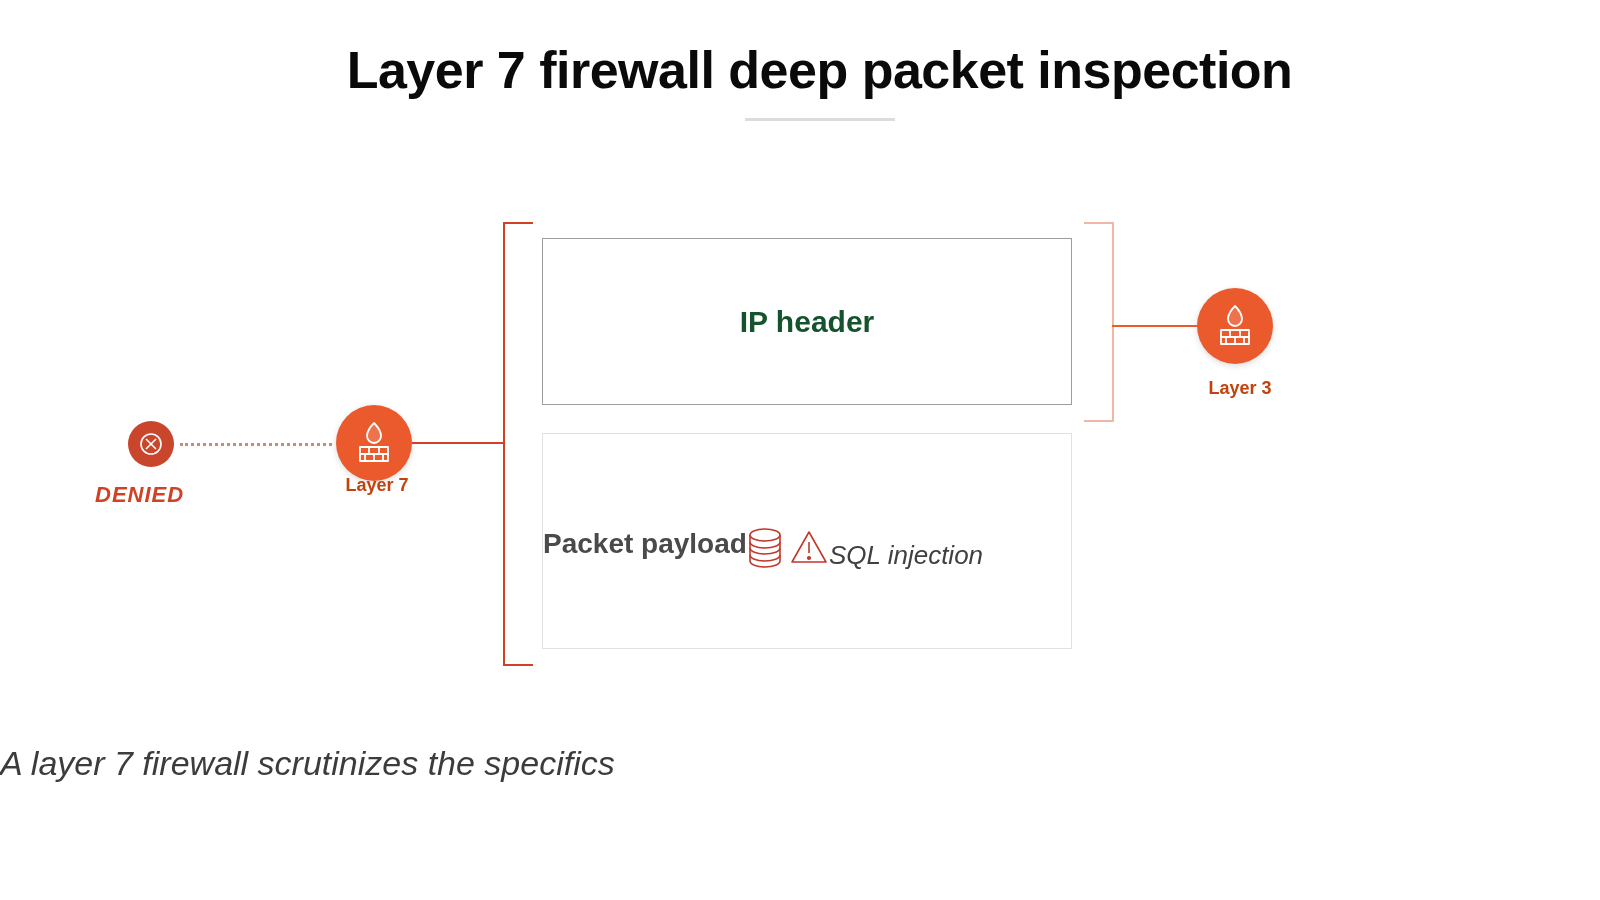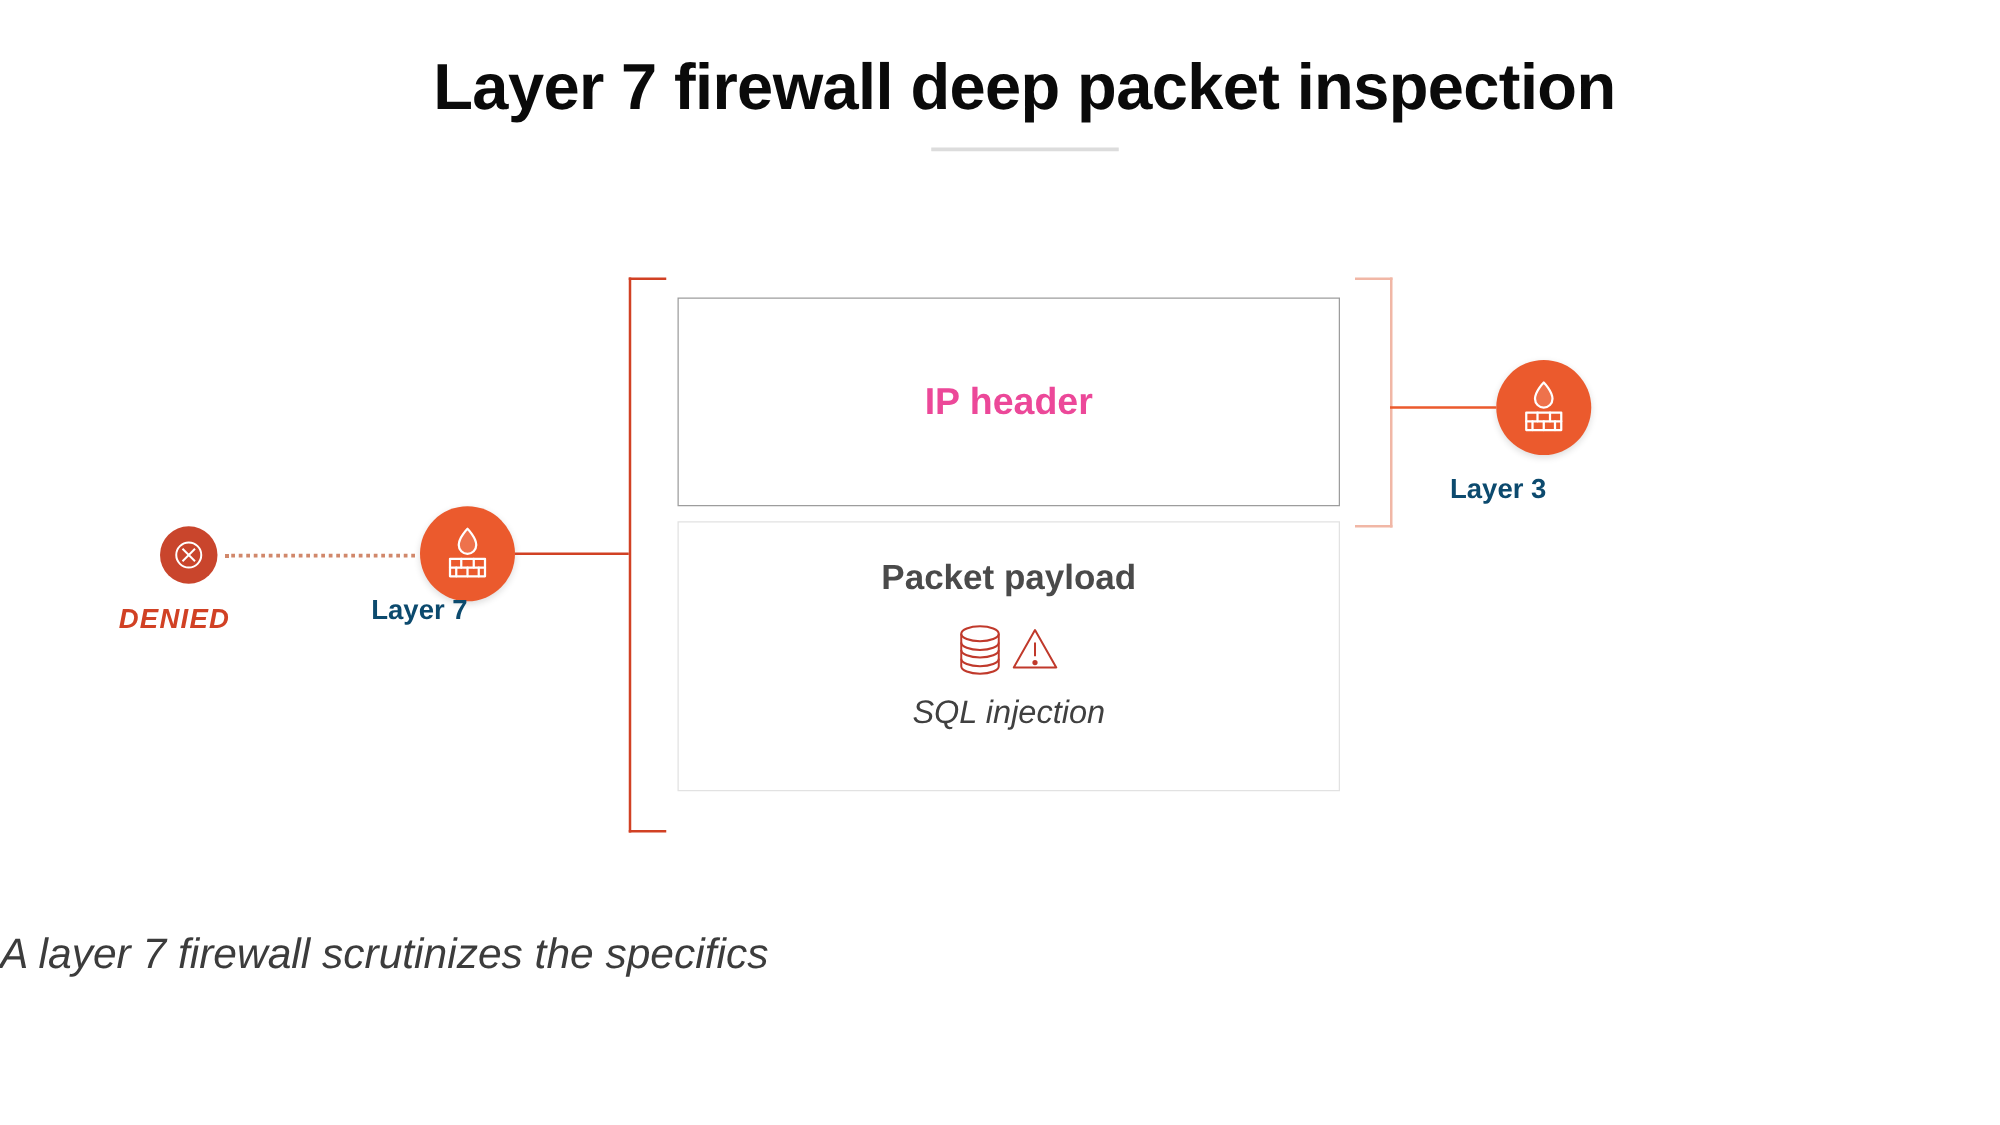--- a/index.html
+++ b/index.html
@@ -3,33 +3,33 @@
 <meta charset="utf-8">
 <style>
   html,body{margin:0;padding:0;width:1600px;height:900px;background:#fff;font-family:-apple-system,BlinkMacSystemFont,"Segoe UI",Helvetica,Arial,sans-serif;overflow:hidden;}
   .stage{position:relative;width:1600px;height:800px;padding-left:39px;}
   .title{position:absolute;top:40px;left:0;right:0;text-align:center;font-size:52px;font-weight:800;color:#0a0a0a;letter-spacing:-0.5px;}
   .title-underline{position:absolute;top:118px;left:50%;transform:translateX(-50%);width:150px;height:3px;background:#dcdcdc;}
   .caption{position:absolute;top:740px;left:0;right:0;text-align:left;font-size:34px;font-style:italic;color:#3c3c3c;line-height:1.4;}
   .caption span{display:block;}
   
   .packet{position:absolute;left:542px;top:238px;width:530px;}
-  .ip-header{height:165px;border:1px solid #9d9d9d;display:flex;align-items:center;justify-content:center;font-size:30px;font-weight:600;color:#ec4899;}
-  .payload{margin-top:12px;height:216px;border:1px solid #e2e2e2;display:flex;flex-direction:column;align-items:center;padding-top:28px;box-sizing:border-box;}
+  .ip-header{height:165px;border:1px solid #9d9d9d;display:flex;align-items:center;justify-content:center;font-size:30px;font-weight:600;color:#14532d;}
+  .payload{margin-top:28px;height:216px;border:1px solid #e2e2e2;display:flex;flex-direction:row;align-items:center;padding-top:28px;box-sizing:border-box;}
   .payload-title{font-size:28px;font-weight:600;color:#4a4a4a;margin-bottom:22px;}
   .payload-icons{display:flex;align-items:center;gap:6px;margin-bottom:14px;}
   .sql-label{font-size:26px;font-style:italic;color:#404040;}
   
   .bracket-left{position:absolute;left:503px;top:222px;width:28px;height:440px;border:2px solid #d14124;border-right:none;}
   .bracket-right{position:absolute;left:1084px;top:222px;width:28px;height:196px;border:2px solid #f1b7a6;border-left:none;}
   
   .circle{position:absolute;width:76px;height:76px;border-radius:50%;background:#eb5a2d;display:flex;align-items:center;justify-content:center;box-shadow:0 2px 6px rgba(0,0,0,0.14);}
   .circle.l7{left:336px;top:405px;}
   .circle.l3{left:1197px;top:288px;}
-  .circle-label{position:absolute;font-size:22px;font-weight:700;color:#0c4a6e;text-align:left;}
+  .circle-label{position:absolute;font-size:18px;font-weight:700;color:#c2410c;text-align:center;}
   .label-l7{left:297px;top:475px;width:160px;}
   .label-l3{left:1160px;top:378px;width:160px;}
   
   .denied-circle{position:absolute;left:128px;top:421px;width:46px;height:46px;border-radius:50%;background:#c9452c;display:flex;align-items:center;justify-content:center;}
   .denied-label{position:absolute;left:95px;top:482px;font-size:22px;font-weight:700;letter-spacing:1px;color:#d14124;font-style:italic;}
   
   .line-solid{position:absolute;height:2px;background:#d14124;}
   .line-l7-packet{left:412px;top:442px;width:91px;}
   .line-l3-packet{left:1112px;top:325px;width:85px;height:2px;background:#eb5a2d;}
   .dotted{position:absolute;left:180px;top:443px;width:152px;height:2px;border-top:3px dotted #d1886b;}

